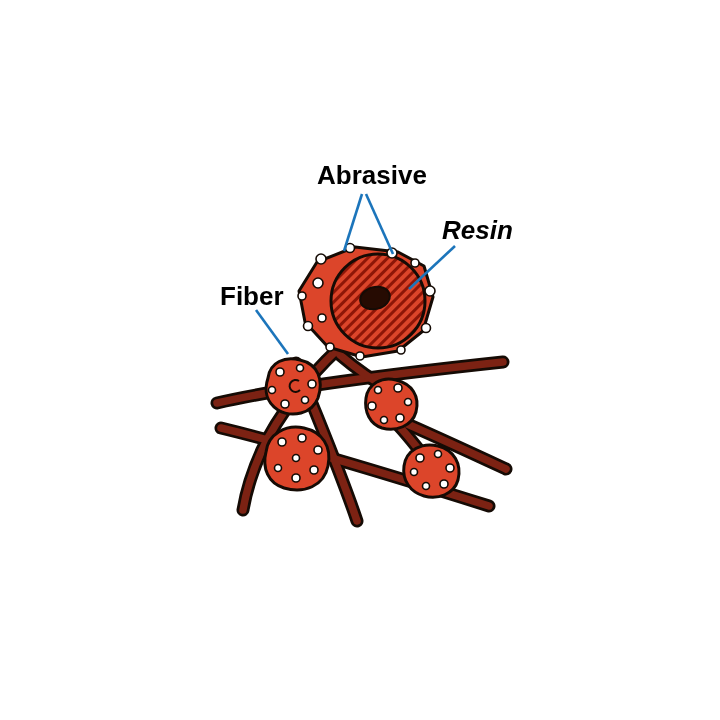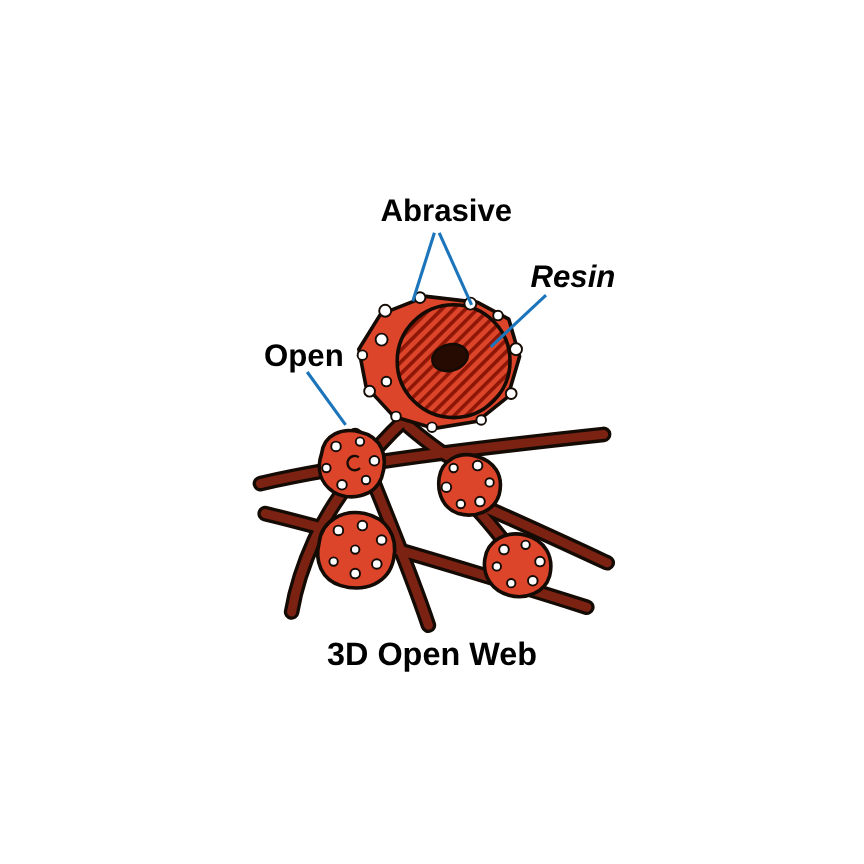--- a/index.html
+++ b/index.html
@@ -149,16 +149,15 @@
     <g>
       <path class="leader" d="M362,194 L344,251"></path>
       <path class="leader" d="M366,194 L393,254"></path>
       <path class="leader" d="M455,246 L409,289"></path>
       <path class="leader" d="M256,310 L288,354"></path>
     </g>
   </svg>
 
   <div class="label label-abrasive">Abrasive</div>
   <div class="label label-resin">Resin</div>
-  <div class="label label-fiber">Open</div>
-  <div class="caption">3D Open Web</div>
+  <div class="label label-fiber">Fiber</div>
 
 </div>
 
 </body></html>

